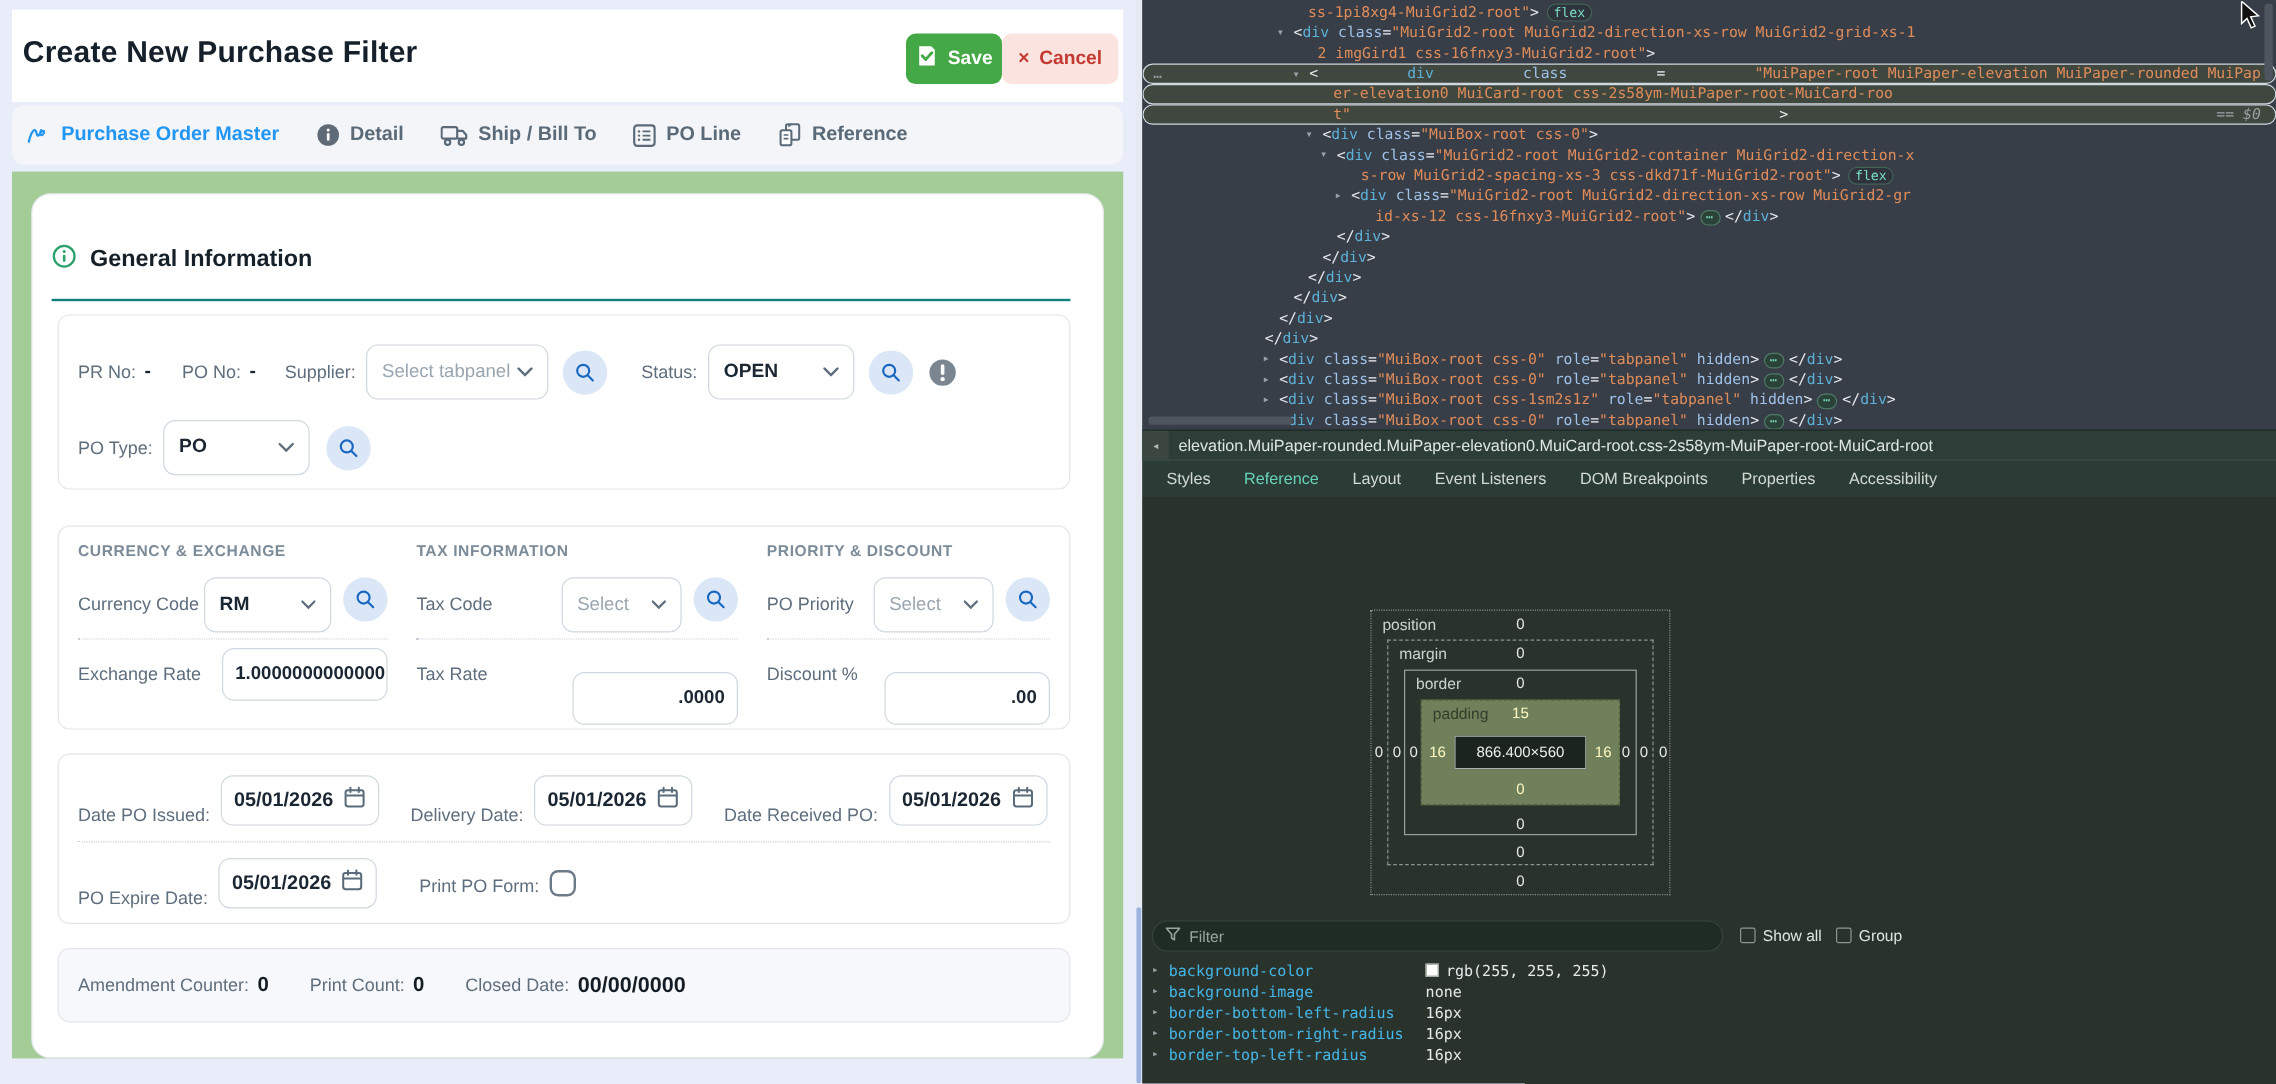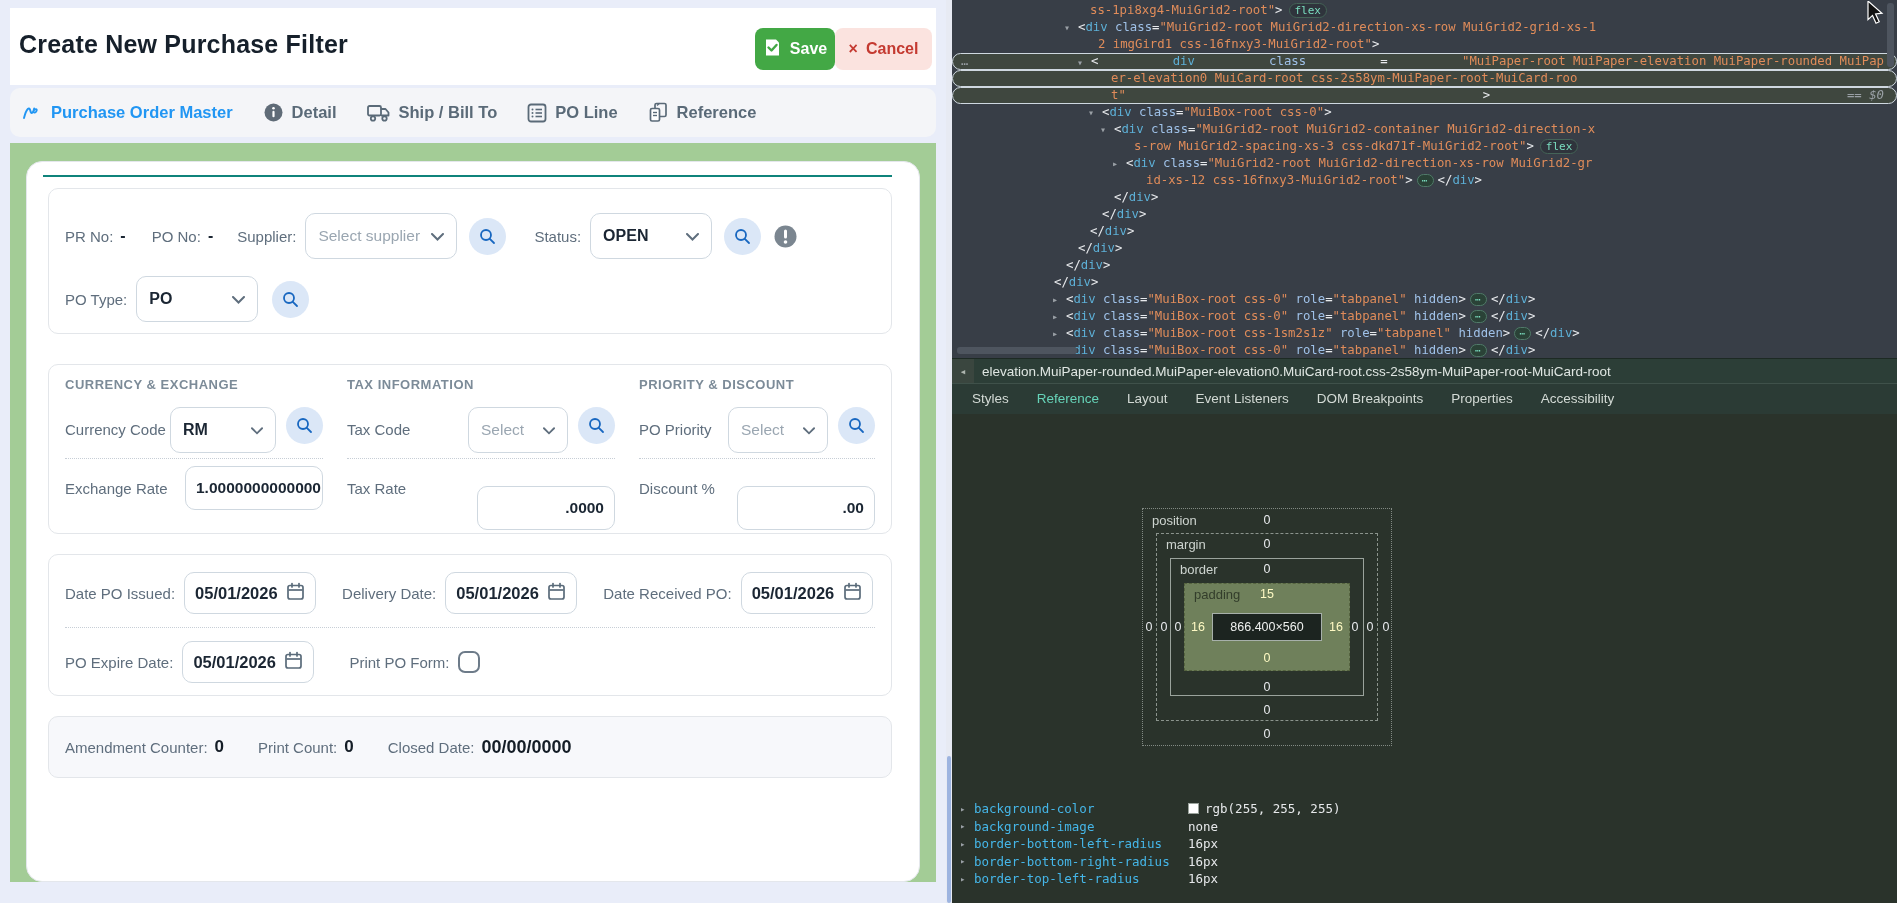--- a/index.html
+++ b/index.html
@@ -50,21 +50,21 @@
   .selsm { height:46px; }
   .selsm .sv { font-size:16px; }
   .grp { display:flex; align-items:flex-start; gap:10px; }
   .numin { height:44px; border:1.5px solid #cfd8e0; border-radius:10px; padding:0 10px; display:flex; align-items:center; overflow:hidden; }
   .numin span { font-size:15.5px; font-weight:700; color:#1b2633; white-space:nowrap; }
   .numin.right { justify-content:flex-end;margin-top:39px; }
 
   .box3 { margin-top:20px; height:142px; padding:10px 16px 0 16px; }
   .box3 .dr { display:flex; align-items:center; height:56px; }
   .box3 .dotted { border-top:1.5px dotted #c7ced6; margin:6px 0; }
-  .dgrp { display:flex; align-items:center; gap:9px; }
+  .dgrp { display:flex; align-items:flex-end; gap:9px; }
   .datebox { width:132px; height:42px; border:1.5px solid #cfd8e0; border-radius:10px; display:flex; align-items:center; justify-content:space-between; padding:0 10px; cursor:pointer; }
   .datebox .dv { font-size:16.5px; font-weight:700; color:#1b2633; }
   .chk { width:22px; height:22px; border:2px solid #6d7b89; border-radius:7px; background:#fff; cursor:pointer; }
 
   .box4 { margin-top:20px; height:62px; background:#f7f8fb; display:flex; align-items:center; padding:0 16px; }
   .statv { font-size:17px; font-weight:700; color:#141d26; margin-left:7px; }
   .statv.big { font-size:18px; }
 
   .page-scrollbar { position:absolute; left:946px; top:0; width:6px; height:903px; background:#e7eaf3; }
   .page-scrollbar .thumb { position:absolute; left:1px; width:4px; top:756px; height:147px; background:#9db4e0; border-radius:2px; }
@@ -198,31 +198,39 @@
             </span>
             <span>Reference</span>
           </div>
         </div>
       <div class="tab-underline"></div>
     </div>
 
     <div class="green-frame">
       <div class="card">
 
+        <div class="gi-head">
+          <span><svg width="21" height="21" viewBox="0 0 21 21">
+                <circle cx="10.5" cy="10.5" r="8.6" fill="none" stroke="#2aa06a" stroke-width="1.9"></circle>
+                <circle cx="10.5" cy="6.6" r="1.25" fill="#2aa06a"></circle>
+                <rect x="9.45" y="9.2" width="2.1" height="6" rx="1" fill="#2aa06a"></rect>
+              </svg></span>
+          <span class="gi-title">General Information</span>
+        </div>
         <div class="gi-rule"></div>
 
         <div class="gbox box1">
           <div class="r1">
             <span class="lbl">PR No:</span>
             <span class="val-dash" style="margin-left:7px;">-</span>
             <span class="lbl" style="margin-left:26px;">PO No:</span>
             <span class="val-dash" style="margin-left:7px;">-</span>
             <span class="lbl" style="margin-left:24px;">Supplier:</span>
             <div class="sel" style="margin-left:9px;width:152px;">
-              <span class="ph">Select supplier</span>
+              <span class="ph">Select tabpanel</span>
               <span><svg width="13" height="8" viewBox="0 0 13 8">
                     <polyline points="1,1 6.5,6.5 12,1" fill="none" stroke="#5f6e7d" stroke-width="2" stroke-linecap="round"></polyline>
                   </svg></span>
             </div>
             <button class="searchbtn" style="margin-left:12px;">
                 <svg width="17" height="17" viewBox="0 0 17 17">
                   <circle cx="7" cy="7" r="5" fill="none" stroke="#1867c0" stroke-width="1.8"></circle>
                   <line x1="10.8" y1="10.8" x2="15" y2="15" stroke="#1867c0" stroke-width="1.8" stroke-linecap="round"></line>
                 </svg>
               </button>
@@ -505,20 +513,36 @@
         <span class="ring-label" style="left:52px;top:79px;color:#333d2b;">padding</span>
         <span class="n nd" style="left:125px;top:79px;">15</span>
         <span class="n nd" style="left:194px;top:112px;">16</span>
         <span class="n nd" style="left:125px;top:143px;">0</span>
         <span class="n nd" style="left:56px;top:112px;">16</span>
 
         <div class="bm-core">866.400×560</div>
       </div>
     </div>
 
+    <div class="filterbar">
+      <div class="filter-pill">
+        <span><svg width="13" height="13" viewBox="0 0 13 13">
+              <path d="M1 1.5 h11 L7.7 6.5 v4.8 L5.3 9.8 V6.5 Z" fill="none" stroke="#9aa59d" stroke-width="1.3" stroke-linejoin="round"></path>
+            </svg></span>
+        <span>Filter</span>
+      </div>
+      <div class="chkgrp" style="left:498px;">
+        <div class="dtchk"></div>
+        <span class="chklbl">Show all</span>
+      </div>
+      <div class="chkgrp" style="left:578px;">
+        <div class="dtchk"></div>
+        <span class="chklbl">Group</span>
+      </div>
+    </div>
 
     <div id="props">
         <div class="prow">
           <span class="tri">▸</span>
           <span class="pname">background-color</span>
           <span class="pval"><span class="swatch" style="background: rgb(255, 255, 255);"></span>rgb(255, 255, 255)</span>
         </div>
         <div class="prow">
           <span class="tri">▸</span>
           <span class="pname">background-image</span>

